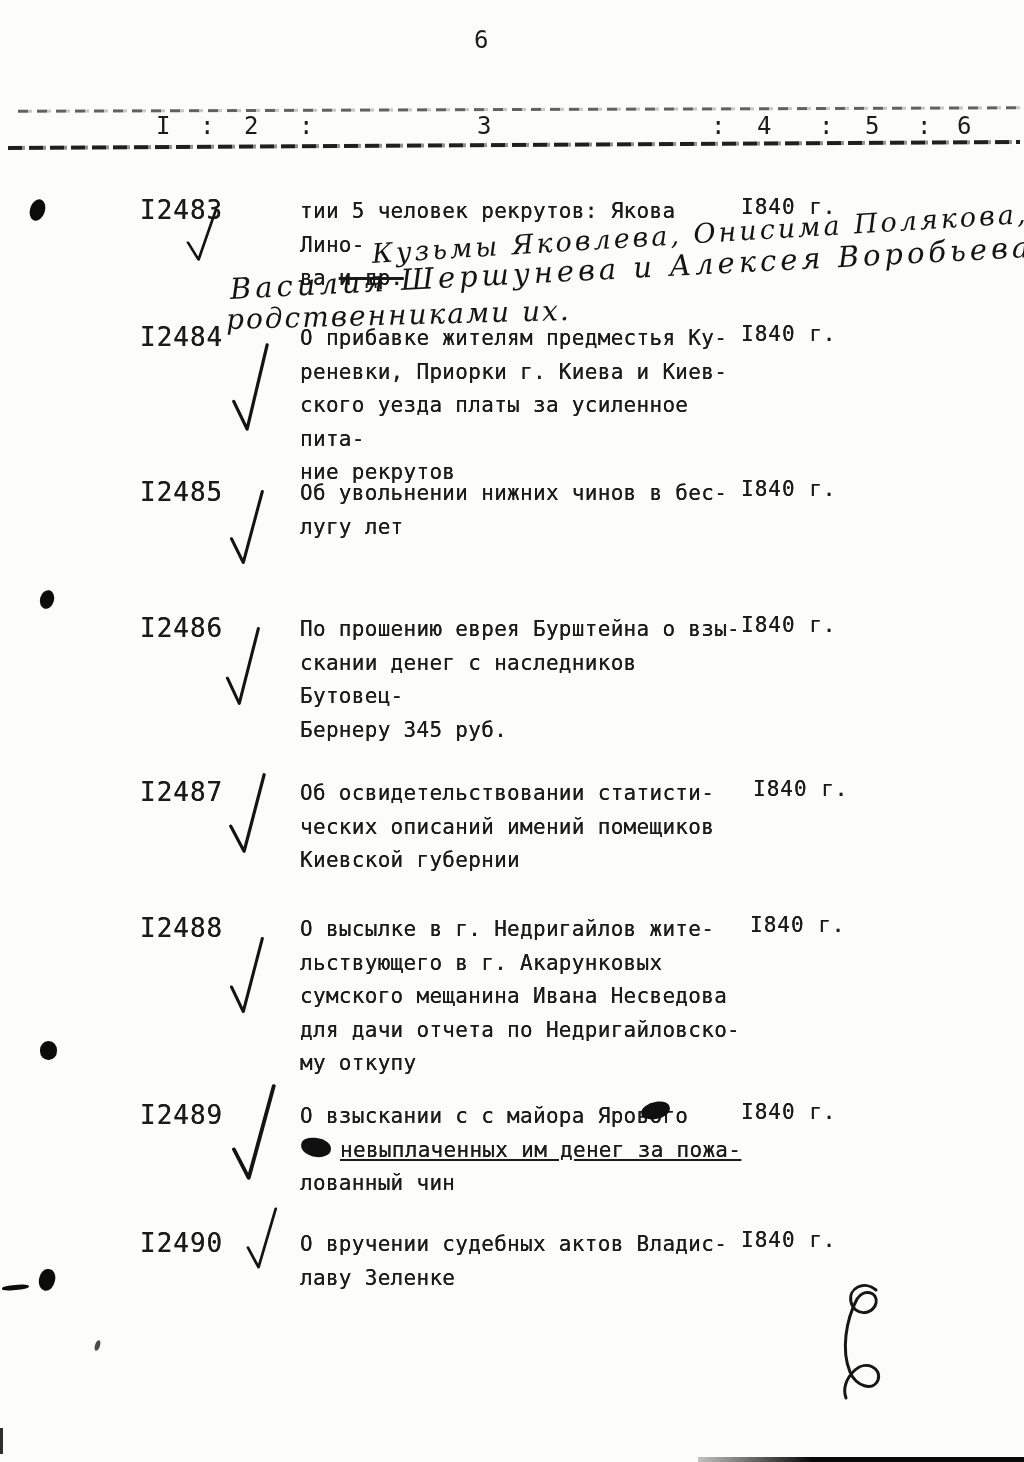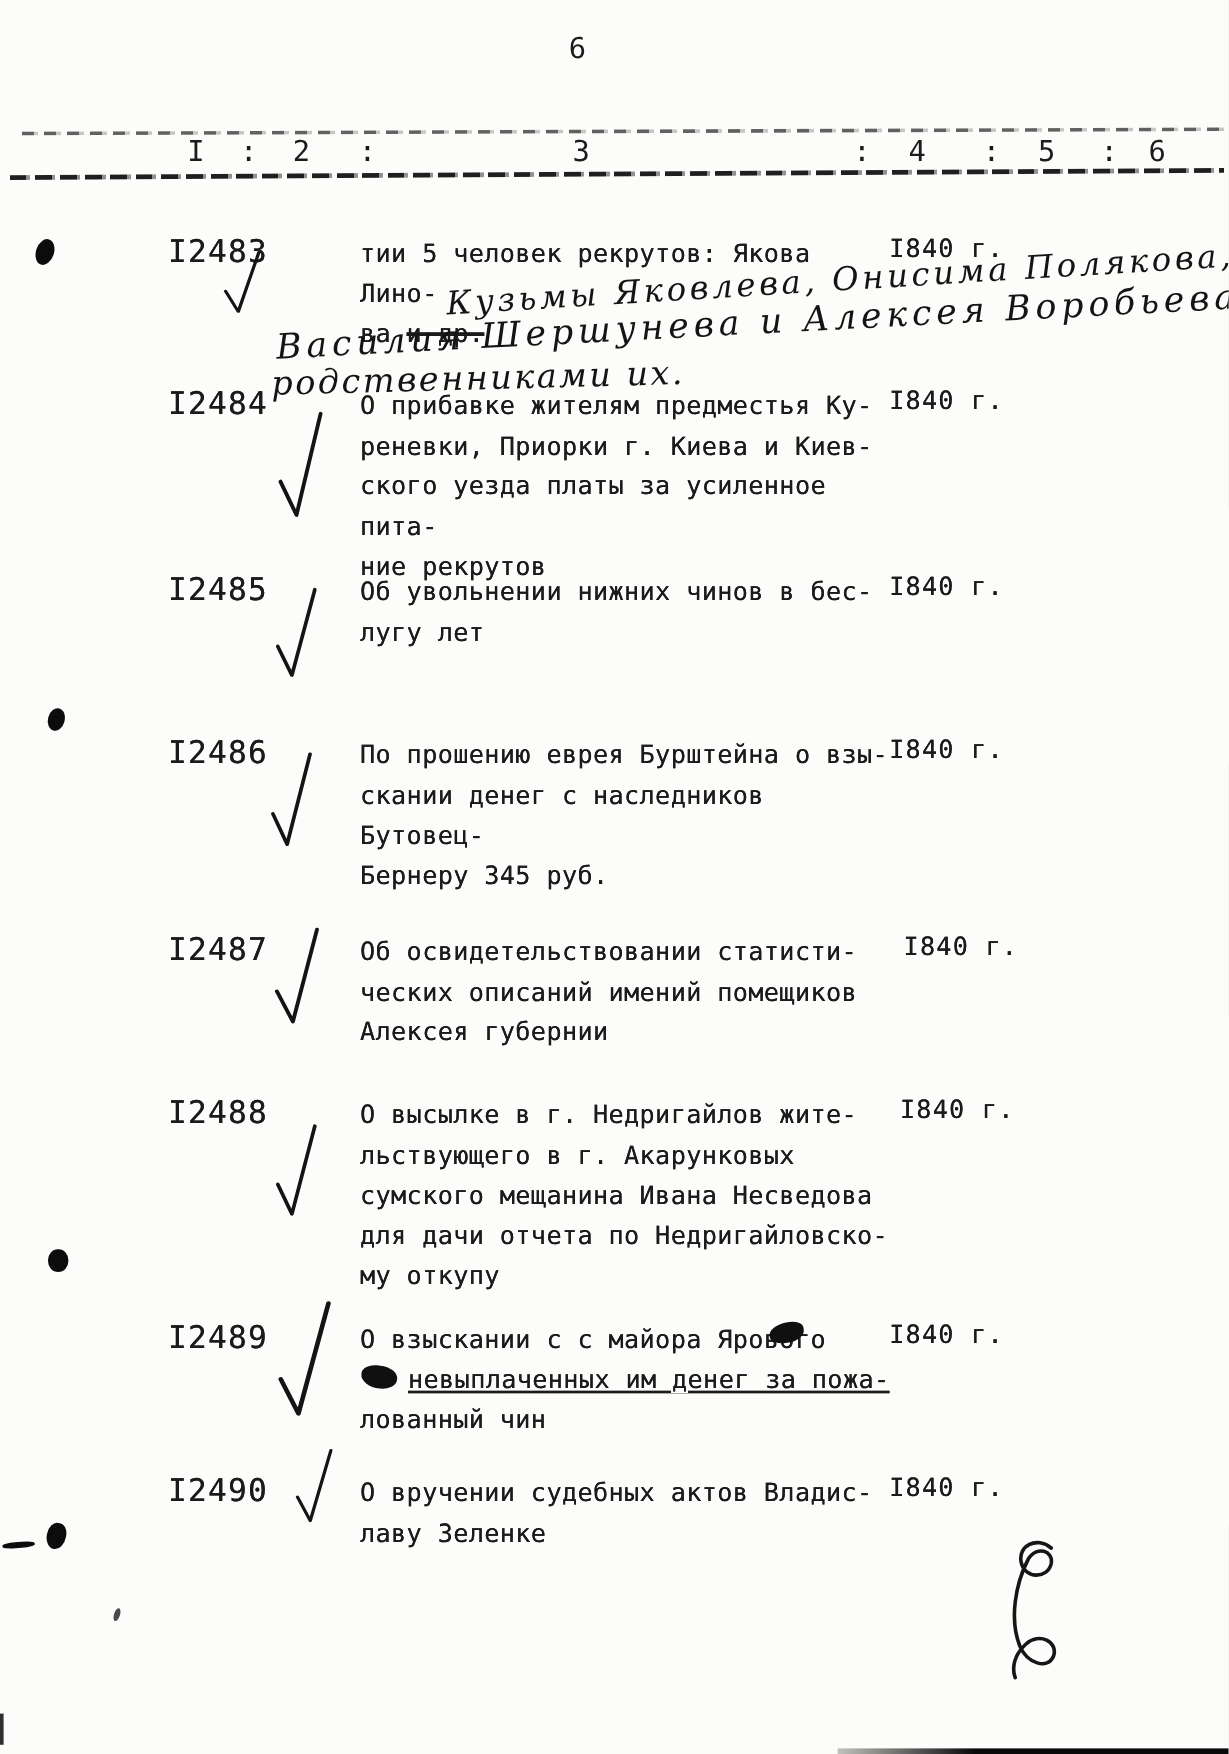--- a/index.html
+++ b/index.html
@@ -140,21 +140,21 @@
   </div>
 
   <div class="entry" id="e4" style="top:777px">
     <span class="id">I2487</span>
     <svg class="check" style="left:225px; top:-5px; width:42px; height:82px" viewBox="0 0 44 94" preserveAspectRatio="none">
         <path d="M41 3 L20 91 L6 62"></path>
       </svg>
     <div class="desc">
       <div class="line">Об освидетельствовании статисти-</div>
       <div class="line">ческих описаний имений помещиков</div>
-      <div class="line">Алексея губернии</div>
+      <div class="line">Киевской губернии</div>
     </div>
     <span class="year" style="left:753px">I840 г.</span>
   </div>
 
   <div class="entry" id="e5" style="top:913px">
     <span class="id">I2488</span>
     <svg class="check" style="left:226px; top:22px; width:40px; height:80px" viewBox="0 0 44 94" preserveAspectRatio="none">
         <path d="M40 4 L19 90 L6 61"></path>
       </svg>
     <div class="desc">

